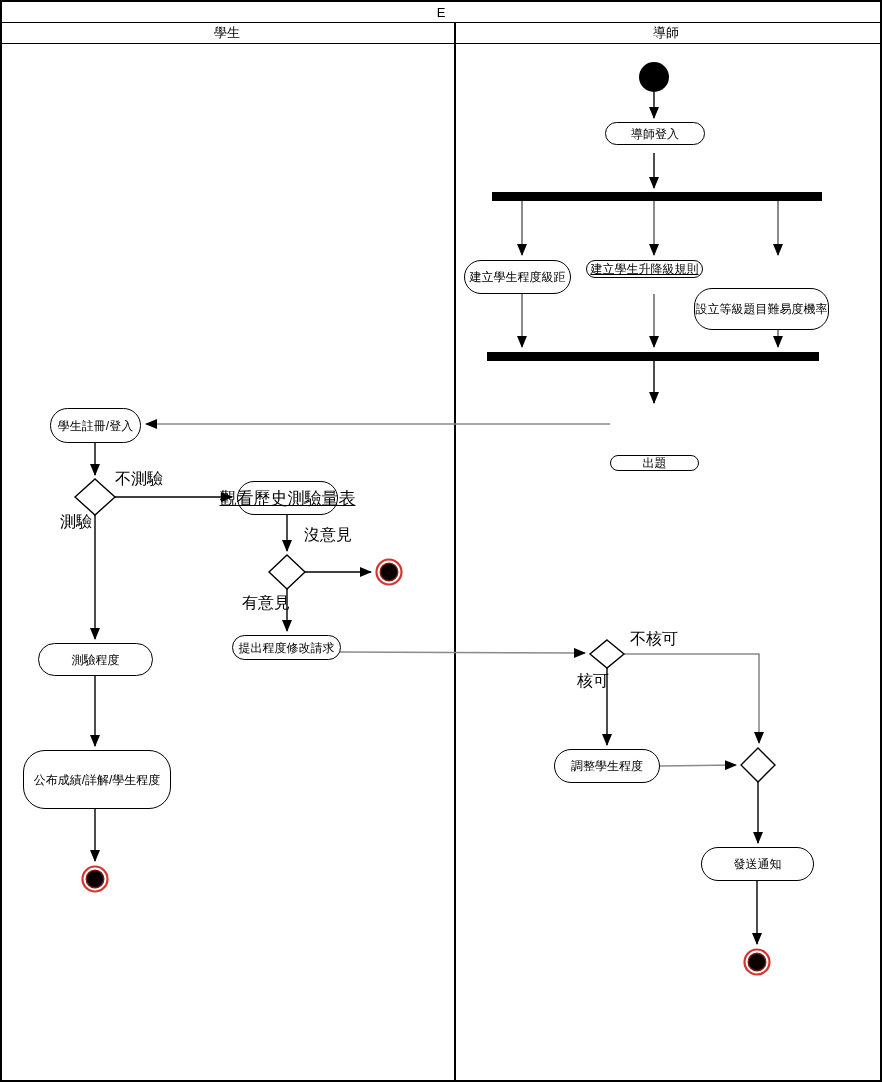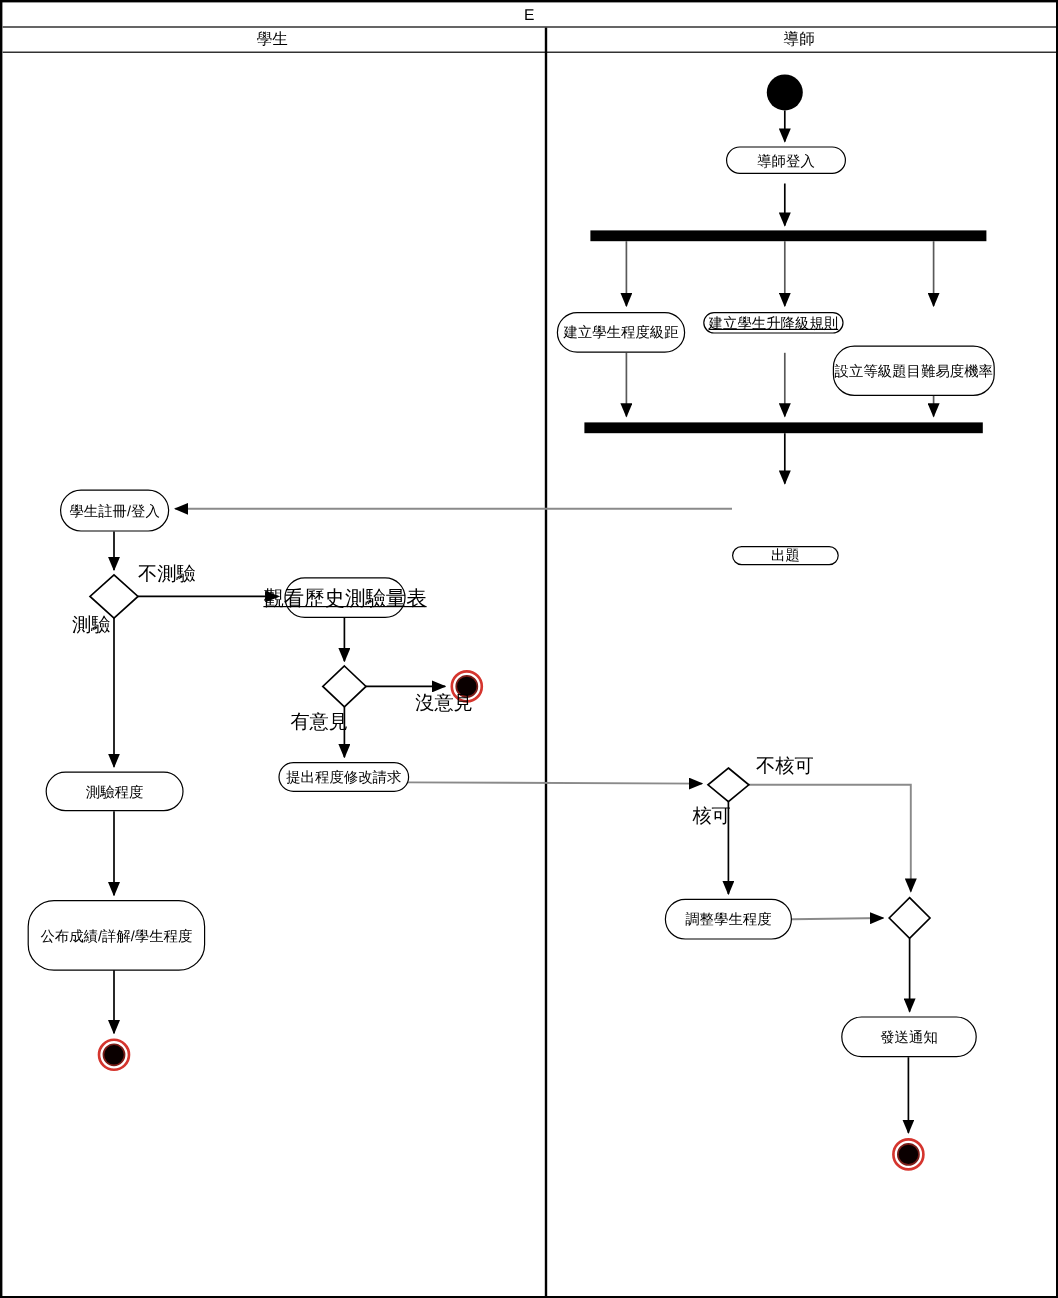--- a/index.html
+++ b/index.html
@@ -153,18 +153,18 @@
   <div class="pill" style="left:36px; top:641px; width:115px; height:33px;">測驗程度</div>
 
   <div class="pill" style="left:21px; top:748px; width:148px; height:59px; border-radius:22px;">公布成績/詳解/學生程度</div>
 
   <div class="pill" style="left:552px; top:747px; width:106px; height:34px;">調整學生程度</div>
 
   <div class="pill" style="left:699px; top:845px; width:113px; height:34px;">發送通知</div>
 
   <div class="elabel" style="left:113px; top:468px;">不測驗</div>
   <div class="elabel" style="left:58px; top:511px;">測驗</div>
-  <div class="elabel" style="left:302px; top:576px;margin-left:42px;">沒意見</div>
+  <div class="elabel" style="left:302px; top:524px;">沒意見</div>
   <div class="elabel" style="left:240px; top:592px;">有意見</div>
   <div class="elabel" style="left:628px; top:628px;">不核可</div>
   <div class="elabel" style="left:575px; top:670px;">核可</div>
 
 </div>
 
 </body></html>

